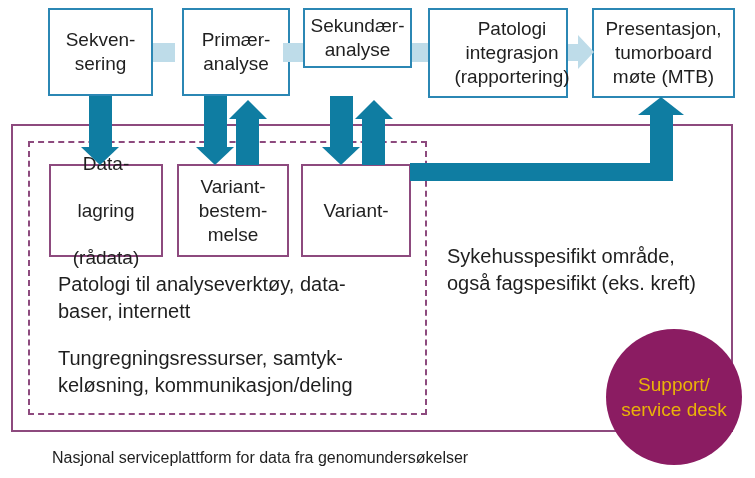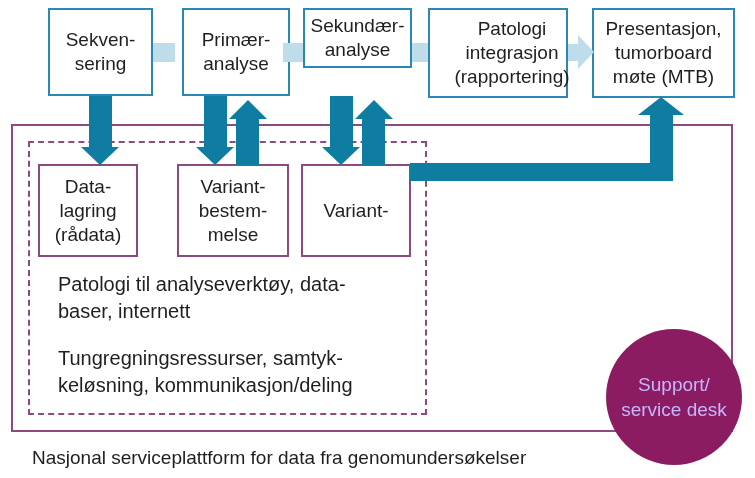--- a/index.html
+++ b/index.html
@@ -19,24 +19,24 @@
   .tealbar{position:absolute;background:#0f7da2;z-index:4;}
   .tri{position:absolute;width:0;height:0;z-index:4;}
   .tri.down{border-left:19px solid transparent;border-right:19px solid transparent;border-top:18px solid #0f7da2;}
   .tri.up{border-left:19px solid transparent;border-right:19px solid transparent;border-bottom:19px solid #0f7da2;}
   .tri.bigup{border-left:23px solid transparent;border-right:23px solid transparent;border-bottom:18px solid #0f7da2;}
   .tri.right-light{border-top:17px solid transparent;border-bottom:17px solid transparent;border-left:16px solid #bedce9;z-index:1;}
   .outer-frame{position:absolute;left:11px;top:124px;width:722px;height:308px;border:2px solid #8d4a7e;box-sizing:border-box;z-index:2;}
   .dashed-frame{position:absolute;left:28px;top:141px;width:399px;height:274px;border:2px dashed #8d4a7e;box-sizing:border-box;z-index:2;}
   .note{position:absolute;font-size:20px;line-height:27px;z-index:3;}
   .note .ln{display:block;}
-  .caption{position:absolute;left:32px;top:445px;font-size:19px;line-height:26px;z-index:3;}
+  .caption{position:absolute;left:52px;top:445px;font-size:16px;line-height:26px;z-index:3;}
   .support-circle{
     position:absolute;left:606px;top:329px;width:136px;height:136px;border-radius:50%;
-    background:#8b1c62;color:#c4b5fd;display:flex;flex-direction:column;
+    background:#8b1c62;color:#eab308;display:flex;flex-direction:column;
     align-items:center;justify-content:center;text-align:center;z-index:6;
   }
   .support-circle .ln{display:block;font-size:19px;line-height:25px;}
 </style>
 </head>
 <body>
 
 <div class="canvas">
 
   <div class="outer-frame"></div>
@@ -81,21 +81,21 @@
       <span class="ln">Patologi</span>
       <span class="ln">integrasjon</span>
       <span class="ln">(rapportering)</span>
     </div>
   <div class="box blue" style="left:592px;top:8px;width:143px;height:90px;">
       <span class="ln">Presentasjon,</span>
       <span class="ln">tumorboard</span>
       <span class="ln">møte (MTB)</span>
     </div>
 
-  <div class="box purple" style="left:38px;top:164px;width:100px;height:93px;">
+  <div class="box purple" style="left:49px;top:164px;width:114px;height:93px;gap:23px;">
       <span class="ln">Data-</span>
       <span class="ln">lagring</span>
       <span class="ln">(rådata)</span>
     </div>
   <div class="box purple" style="left:177px;top:164px;width:112px;height:93px;">
       <span class="ln">Variant-</span>
       <span class="ln">bestem-</span>
       <span class="ln">melse</span>
     </div>
   <div class="box purple" style="left:301px;top:164px;width:110px;height:93px;">
@@ -103,20 +103,24 @@
     </div>
 
   <div class="note" style="left:58px;top:271px;">
       <span class="ln">Patologi til analyseverktøy, data-</span>
       <span class="ln">baser, internett</span>
     </div>
   <div class="note" style="left:58px;top:345px;">
       <span class="ln">Tungregningsressurser, samtyk-</span>
       <span class="ln">keløsning, kommunikasjon/deling</span>
     </div>
+  <div class="note" style="left:447px;top:243px;">
+      <span class="ln">Sykehusspesifikt område,</span>
+      <span class="ln">også fagspesifikt (eks. kreft)</span>
+    </div>
 
   <div class="support-circle">
       <span class="ln">Support/</span>
       <span class="ln">service desk</span>
     </div>
 
   <div class="caption">Nasjonal serviceplattform for data fra genomundersøkelser</div>
 
 </div>
 

